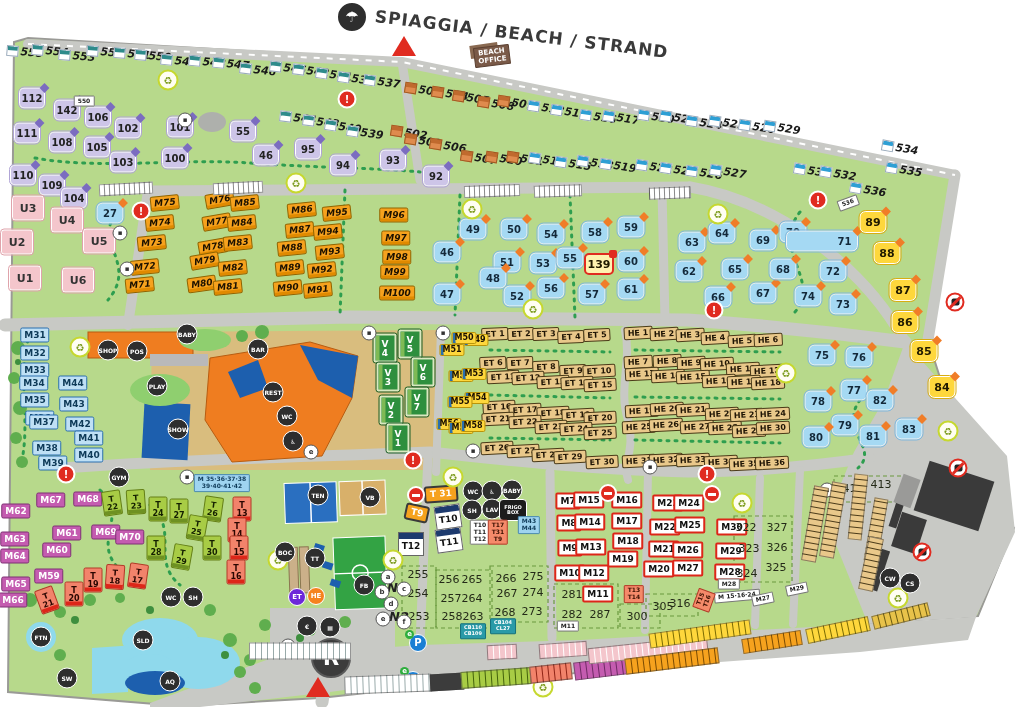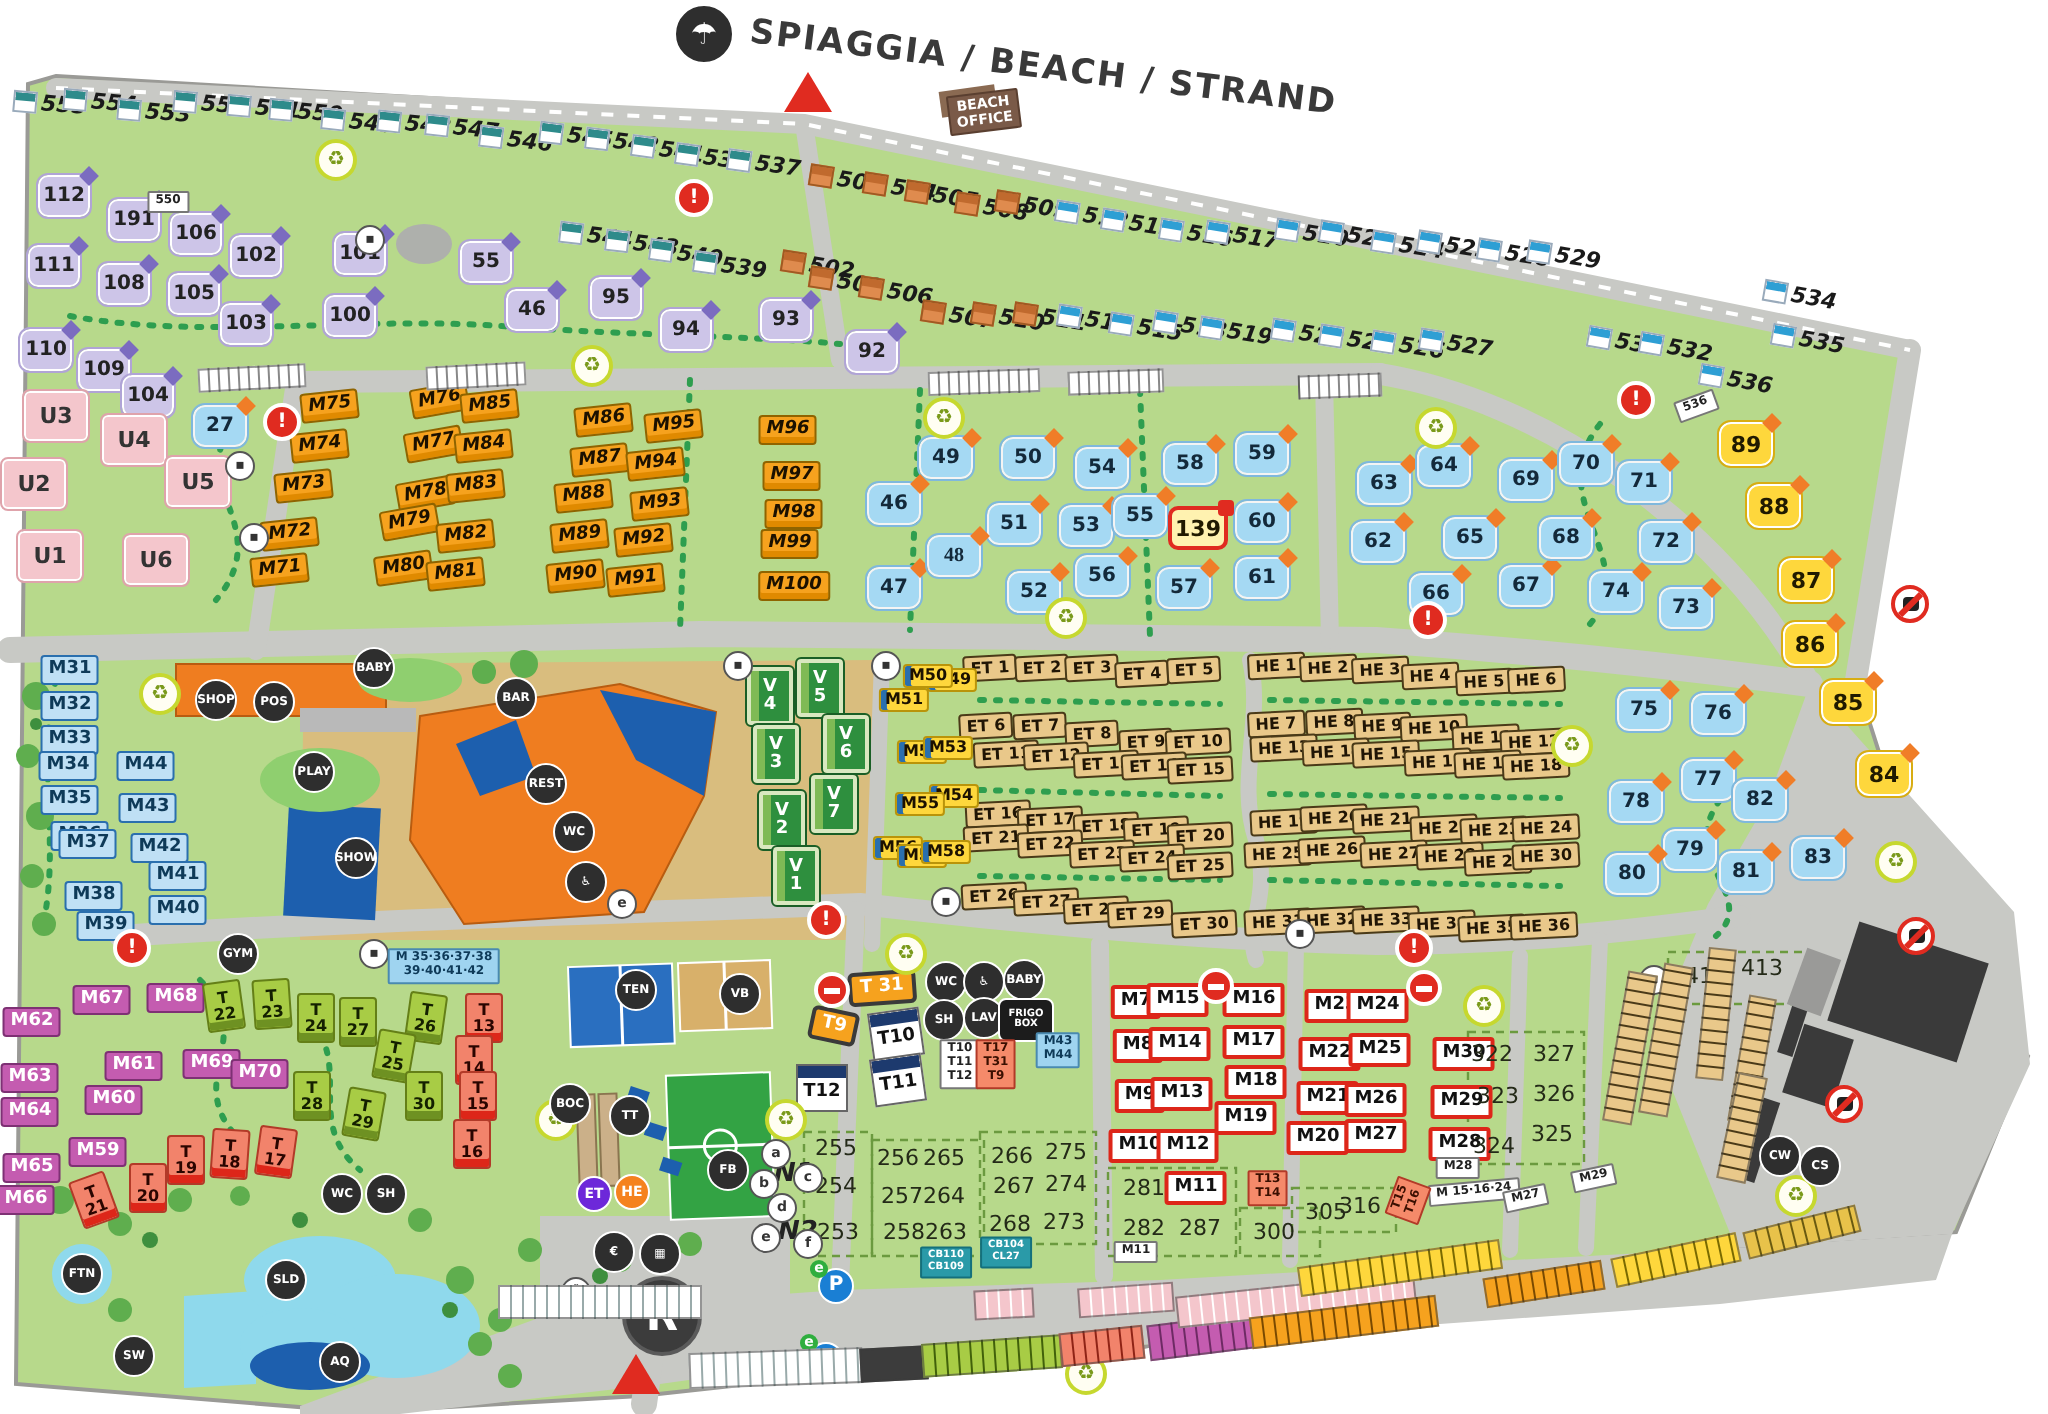--- a/index.html
+++ b/index.html
@@ -274,21 +274,21 @@
       <div class="f t-hb" style="left: 654px; top: 167px; transform: translate(-50%, -50%) rotate(9deg);"><span class="sw"></span><span>522</span></div>
       <div class="f t-hb" style="left: 678px; top: 170px; transform: translate(-50%, -50%) rotate(9deg);"><span class="sw"></span><span>523</span></div>
       <div class="f t-hb" style="left: 704px; top: 173px; transform: translate(-50%, -50%) rotate(9deg);"><span class="sw"></span><span>526</span></div>
       <div class="f t-hb" style="left: 728px; top: 172px; transform: translate(-50%, -50%) rotate(9deg);"><span class="sw"></span><span>527</span></div>
       <div class="f t-hb" style="left: 812px; top: 171px; transform: translate(-50%, -50%) rotate(10deg);"><span class="sw"></span><span>530</span></div>
       <div class="f t-hb" style="left: 838px; top: 174px; transform: translate(-50%, -50%) rotate(10deg);"><span class="sw"></span><span>532</span></div>
       <div class="f t-hb" style="left: 900px; top: 148px; transform: translate(-50%, -50%) rotate(10deg);"><span class="sw"></span><span>534</span></div>
       <div class="f t-hb" style="left: 904px; top: 170px; transform: translate(-50%, -50%) rotate(10deg);"><span class="sw"></span><span>535</span></div>
       <div class="f t-hb" style="left: 868px; top: 190px; transform: translate(-50%, -50%) rotate(10deg);"><span class="sw"></span><span>536</span></div>
       <div class="f t-pp" style="left: 32px; top: 98px; transform: translate(-50%, -50%) rotate(0deg);">112</div>
-      <div class="f t-pp" style="left: 67px; top: 110px; transform: translate(-50%, -50%) rotate(0deg);">191</div>
+      <div class="f t-pp" style="left: 67px; top: 110px; transform: translate(-50%, -50%) rotate(0deg);">142</div>
       <div class="f t-pp" style="left: 98px; top: 117px; transform: translate(-50%, -50%) rotate(0deg);">106</div>
       <div class="f t-pp" style="left: 128px; top: 128px; transform: translate(-50%, -50%) rotate(0deg);">102</div>
       <div class="f t-pp" style="left: 27px; top: 133px; transform: translate(-50%, -50%) rotate(0deg);">111</div>
       <div class="f t-pp" style="left: 62px; top: 142px; transform: translate(-50%, -50%) rotate(0deg);">108</div>
       <div class="f t-pp" style="left: 97px; top: 147px; transform: translate(-50%, -50%) rotate(0deg);">105</div>
       <div class="f t-pp" style="left: 123px; top: 162px; transform: translate(-50%, -50%) rotate(0deg);">103</div>
       <div class="f t-pp" style="left: 23px; top: 175px; transform: translate(-50%, -50%) rotate(0deg);">110</div>
       <div class="f t-pp" style="left: 52px; top: 185px; transform: translate(-50%, -50%) rotate(0deg);">109</div>
       <div class="f t-pp" style="left: 74px; top: 198px; transform: translate(-50%, -50%) rotate(0deg);">104</div>
       <div class="f t-pp" style="left: 180px; top: 127px; transform: translate(-50%, -50%) rotate(0deg);">101</div>
@@ -340,36 +340,36 @@
       <div class="f t-pb" style="left: 514px; top: 229px; transform: translate(-50%, -50%) rotate(0deg);">50</div>
       <div class="f t-pb" style="left: 551px; top: 234px; transform: translate(-50%, -50%) rotate(0deg);">54</div>
       <div class="f t-pb" style="left: 595px; top: 232px; transform: translate(-50%, -50%) rotate(0deg);">58</div>
       <div class="f t-pb" style="left: 631px; top: 227px; transform: translate(-50%, -50%) rotate(0deg);">59</div>
       <div class="f t-pb" style="left: 447px; top: 252px; transform: translate(-50%, -50%) rotate(0deg);">46</div>
       <div class="f t-pb" style="left: 507px; top: 262px; transform: translate(-50%, -50%) rotate(0deg);">51</div>
       <div class="f t-pb" style="left: 543px; top: 263px; transform: translate(-50%, -50%) rotate(0deg);">53</div>
       <div class="f t-pb" style="left: 570px; top: 258px; transform: translate(-50%, -50%) rotate(0deg);">55</div>
       <div class="f t-pb" style="left: 631px; top: 261px; transform: translate(-50%, -50%) rotate(0deg);">60</div>
       <div class="f t-pb" style="left: 447px; top: 294px; transform: translate(-50%, -50%) rotate(0deg);">47</div>
-      <div class="f t-pb" style="left: 477px; top: 278px; transform: translate(-50%, -50%) rotate(0deg); font-family: Liberation Serif, serif;">48</div>
+      <div class="f t-pb" style="left: 493px; top: 278px; transform: translate(-50%, -50%) rotate(0deg);">48</div>
       <div class="f t-pb" style="left: 517px; top: 296px; transform: translate(-50%, -50%) rotate(0deg);">52</div>
       <div class="f t-pb" style="left: 551px; top: 288px; transform: translate(-50%, -50%) rotate(0deg);">56</div>
       <div class="f t-pb" style="left: 592px; top: 294px; transform: translate(-50%, -50%) rotate(0deg);">57</div>
       <div class="f t-pb" style="left: 631px; top: 289px; transform: translate(-50%, -50%) rotate(0deg);">61</div>
       <div class="f t-ph" style="left: 599px; top: 264px; transform: translate(-50%, -50%) rotate(0deg);">139</div>
       <div class="f t-pb" style="left: 692px; top: 242px; transform: translate(-50%, -50%) rotate(0deg);">63</div>
       <div class="f t-pb" style="left: 722px; top: 233px; transform: translate(-50%, -50%) rotate(0deg);">64</div>
       <div class="f t-pb" style="left: 763px; top: 240px; transform: translate(-50%, -50%) rotate(0deg);">69</div>
       <div class="f t-pb" style="left: 793px; top: 232px; transform: translate(-50%, -50%) rotate(0deg);">70</div>
       <div class="f t-pb" style="left: 689px; top: 271px; transform: translate(-50%, -50%) rotate(0deg);">62</div>
       <div class="f t-pb" style="left: 735px; top: 269px; transform: translate(-50%, -50%) rotate(0deg);">65</div>
       <div class="f t-pb" style="left: 718px; top: 297px; transform: translate(-50%, -50%) rotate(0deg);">66</div>
       <div class="f t-pb" style="left: 763px; top: 293px; transform: translate(-50%, -50%) rotate(0deg);">67</div>
       <div class="f t-pb" style="left: 783px; top: 269px; transform: translate(-50%, -50%) rotate(0deg);">68</div>
-      <div class="f t-pb" style="left: 822px; top: 241px; transform: translate(-50%, -50%) rotate(0deg);">71</div>
+      <div class="f t-pb" style="left: 822px; top: 241px; transform: translate(-50%, -50%) rotate(0deg); padding-left: 45px;">71</div>
       <div class="f t-pb" style="left: 833px; top: 271px; transform: translate(-50%, -50%) rotate(0deg);">72</div>
       <div class="f t-pb" style="left: 808px; top: 296px; transform: translate(-50%, -50%) rotate(0deg);">74</div>
       <div class="f t-pb" style="left: 843px; top: 304px; transform: translate(-50%, -50%) rotate(0deg);">73</div>
       <div class="f t-pb" style="left: 822px; top: 355px; transform: translate(-50%, -50%) rotate(0deg);">75</div>
       <div class="f t-pb" style="left: 859px; top: 357px; transform: translate(-50%, -50%) rotate(0deg);">76</div>
       <div class="f t-pb" style="left: 854px; top: 390px; transform: translate(-50%, -50%) rotate(0deg);">77</div>
       <div class="f t-pb" style="left: 818px; top: 401px; transform: translate(-50%, -50%) rotate(0deg);">78</div>
       <div class="f t-pb" style="left: 880px; top: 400px; transform: translate(-50%, -50%) rotate(0deg);">82</div>
       <div class="f t-pb" style="left: 845px; top: 425px; transform: translate(-50%, -50%) rotate(0deg);">79</div>
       <div class="f t-pb" style="left: 816px; top: 437px; transform: translate(-50%, -50%) rotate(0deg);">80</div>

